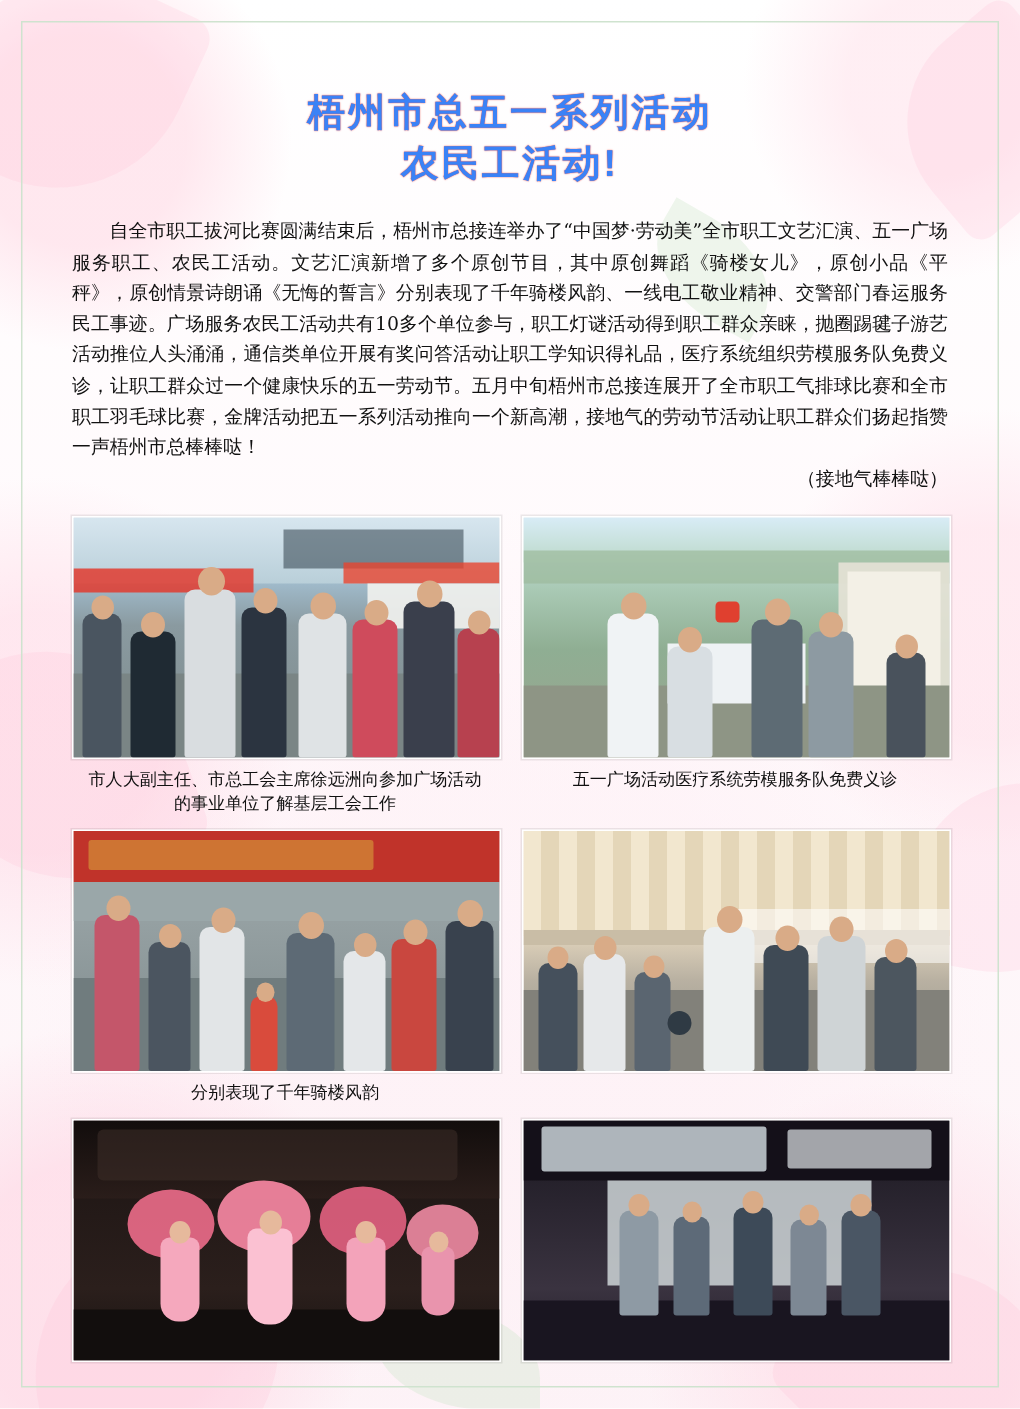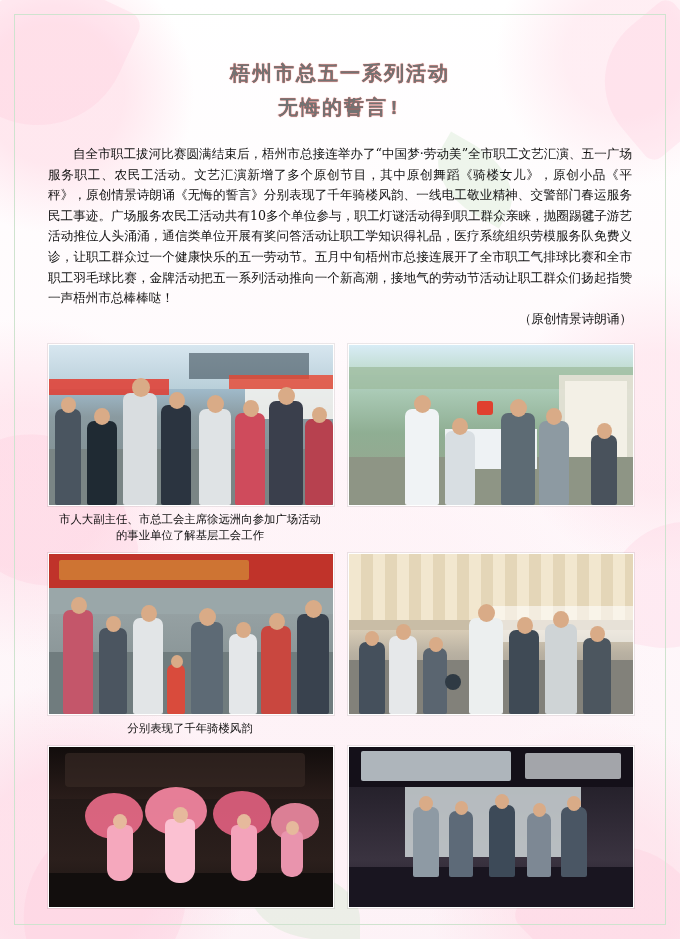--- a/index.html
+++ b/index.html
@@ -57,24 +57,24 @@
     top: 0;
     width: 680px;
   }
 
   
   .title-block {
     text-align: center;
     padding-top: 58px;
   }
   .title-line {
-    color: #737373;
-    font-family: Liberation Mono, monospace;
+    color: #3b82f6;
+    font-family: Liberation Sans, sans-serif;
     font-weight: bold;
-    font-size: 20px;
+    font-size: 25px;
     letter-spacing: 2px;
     line-height: 34px;
     text-shadow: 0 0 1px #e2231a;
   }
   .author {
     margin-top: 14px;
     font-size: 16px;
     font-weight: bold;
     letter-spacing: 6px;
     color: #111;
@@ -166,27 +166,27 @@
   <div class="leafy" style="left:250px; top:870px; width:110px; height:70px;"></div>
   <div class="leafy" style="left:430px; top:150px; width:90px; height:60px; transform:rotate(30deg);"></div>
 </div>
 
 <div class="inner-border"></div>
 
 <div class="content">
 
   <div class="title-block">
     <div class="title-line">梧州市总五一系列活动</div>
-    <div class="title-line">无悔的誓言!</div>
+    <div class="title-line">农民工活动!</div>
   </div>
 
   <div class="article">
     <p>自全市职工拔河比赛圆满结束后，梧州市总接连举办了“中国梦·劳动美”全市职工文艺汇演、五一广场服务职工、农民工活动。文艺汇演新增了多个原创节目，其中原创舞蹈《骑楼女儿》，原创小品《平秤》，原创情景诗朗诵《无悔的誓言》分别表现了千年骑楼风韵、一线电工敬业精神、交警部门春运服务民工事迹。广场服务农民工活动共有10多个单位参与，职工灯谜活动得到职工群众亲睐，抛圈踢毽子游艺活动推位人头涌涌，通信类单位开展有奖问答活动让职工学知识得礼品，医疗系统组织劳模服务队免费义诊，让职工群众过一个健康快乐的五一劳动节。五月中旬梧州市总接连展开了全市职工气排球比赛和全市职工羽毛球比赛，金牌活动把五一系列活动推向一个新高潮，接地气的劳动节活动让职工群众们扬起指赞一声梧州市总棒棒哒！</p>
   </div>
-  <div class="signature">（原创情景诗朗诵）</div>
+  <div class="signature">（接地气棒棒哒）</div>
 
   <div class="gallery">
 
     <div class="row">
       <div class="cell">
         <div class="photo p1">
           <div class="bar" style="left:0; top:0; width:100%; height:44px; background:linear-gradient(180deg,#d7e6ef,#b9cfd9);"></div>
           <div class="bar" style="left:140px; top:8px; width:120px; height:26px; background:#2f3f4a; opacity:.55;"></div>
           <div class="bar" style="left:0; top:34px; width:120px; height:16px; background:#e23b2f; opacity:.85;"></div>
           <div class="bar" style="left:180px; top:30px; width:104px; height:14px; background:#e8452f; opacity:.8;"></div>
@@ -225,20 +225,21 @@
           <div class="fig" style="left:96px; width:30px; height:74px; background:#d8dee2;"></div>
           <div class="head" style="left:103px; bottom:70px; width:16px; height:17px;"></div>
           <div class="fig" style="left:152px; width:34px; height:92px; background:#5d6b74;"></div>
           <div class="head" style="left:161px; bottom:88px; width:17px; height:18px;"></div>
           <div class="fig" style="left:190px; width:30px; height:84px; background:#8d9aa2;"></div>
           <div class="head" style="left:197px; bottom:80px; width:16px; height:17px;"></div>
           <div class="fig" style="left:242px; width:26px; height:70px; background:#49525c;"></div>
           <div class="head" style="left:248px; bottom:66px; width:15px; height:16px;"></div>
           <div class="bar" style="left:128px; top:56px; width:16px; height:14px; background:#e0402f; border-radius:3px;"></div>
         </div>
+        <div class="caption">五一广场活动医疗系统劳模服务队免费义诊</div>
       </div>
     </div>
 
     <div class="row">
       <div class="cell">
         <div class="photo p3">
           <div class="bar" style="left:0; top:0; width:100%; height:34px; background:#c0332a;"></div>
           <div class="bar" style="left:10px; top:6px; width:190px; height:20px; background:#d9a93b; opacity:.55; border-radius:2px;"></div>
           <div class="bar" style="left:0; top:34px; width:100%; height:26px; background:#9aa7a9;"></div>
           <div class="bar" style="left:0; bottom:0; width:100%; height:62px; background:#707c7e;"></div>

